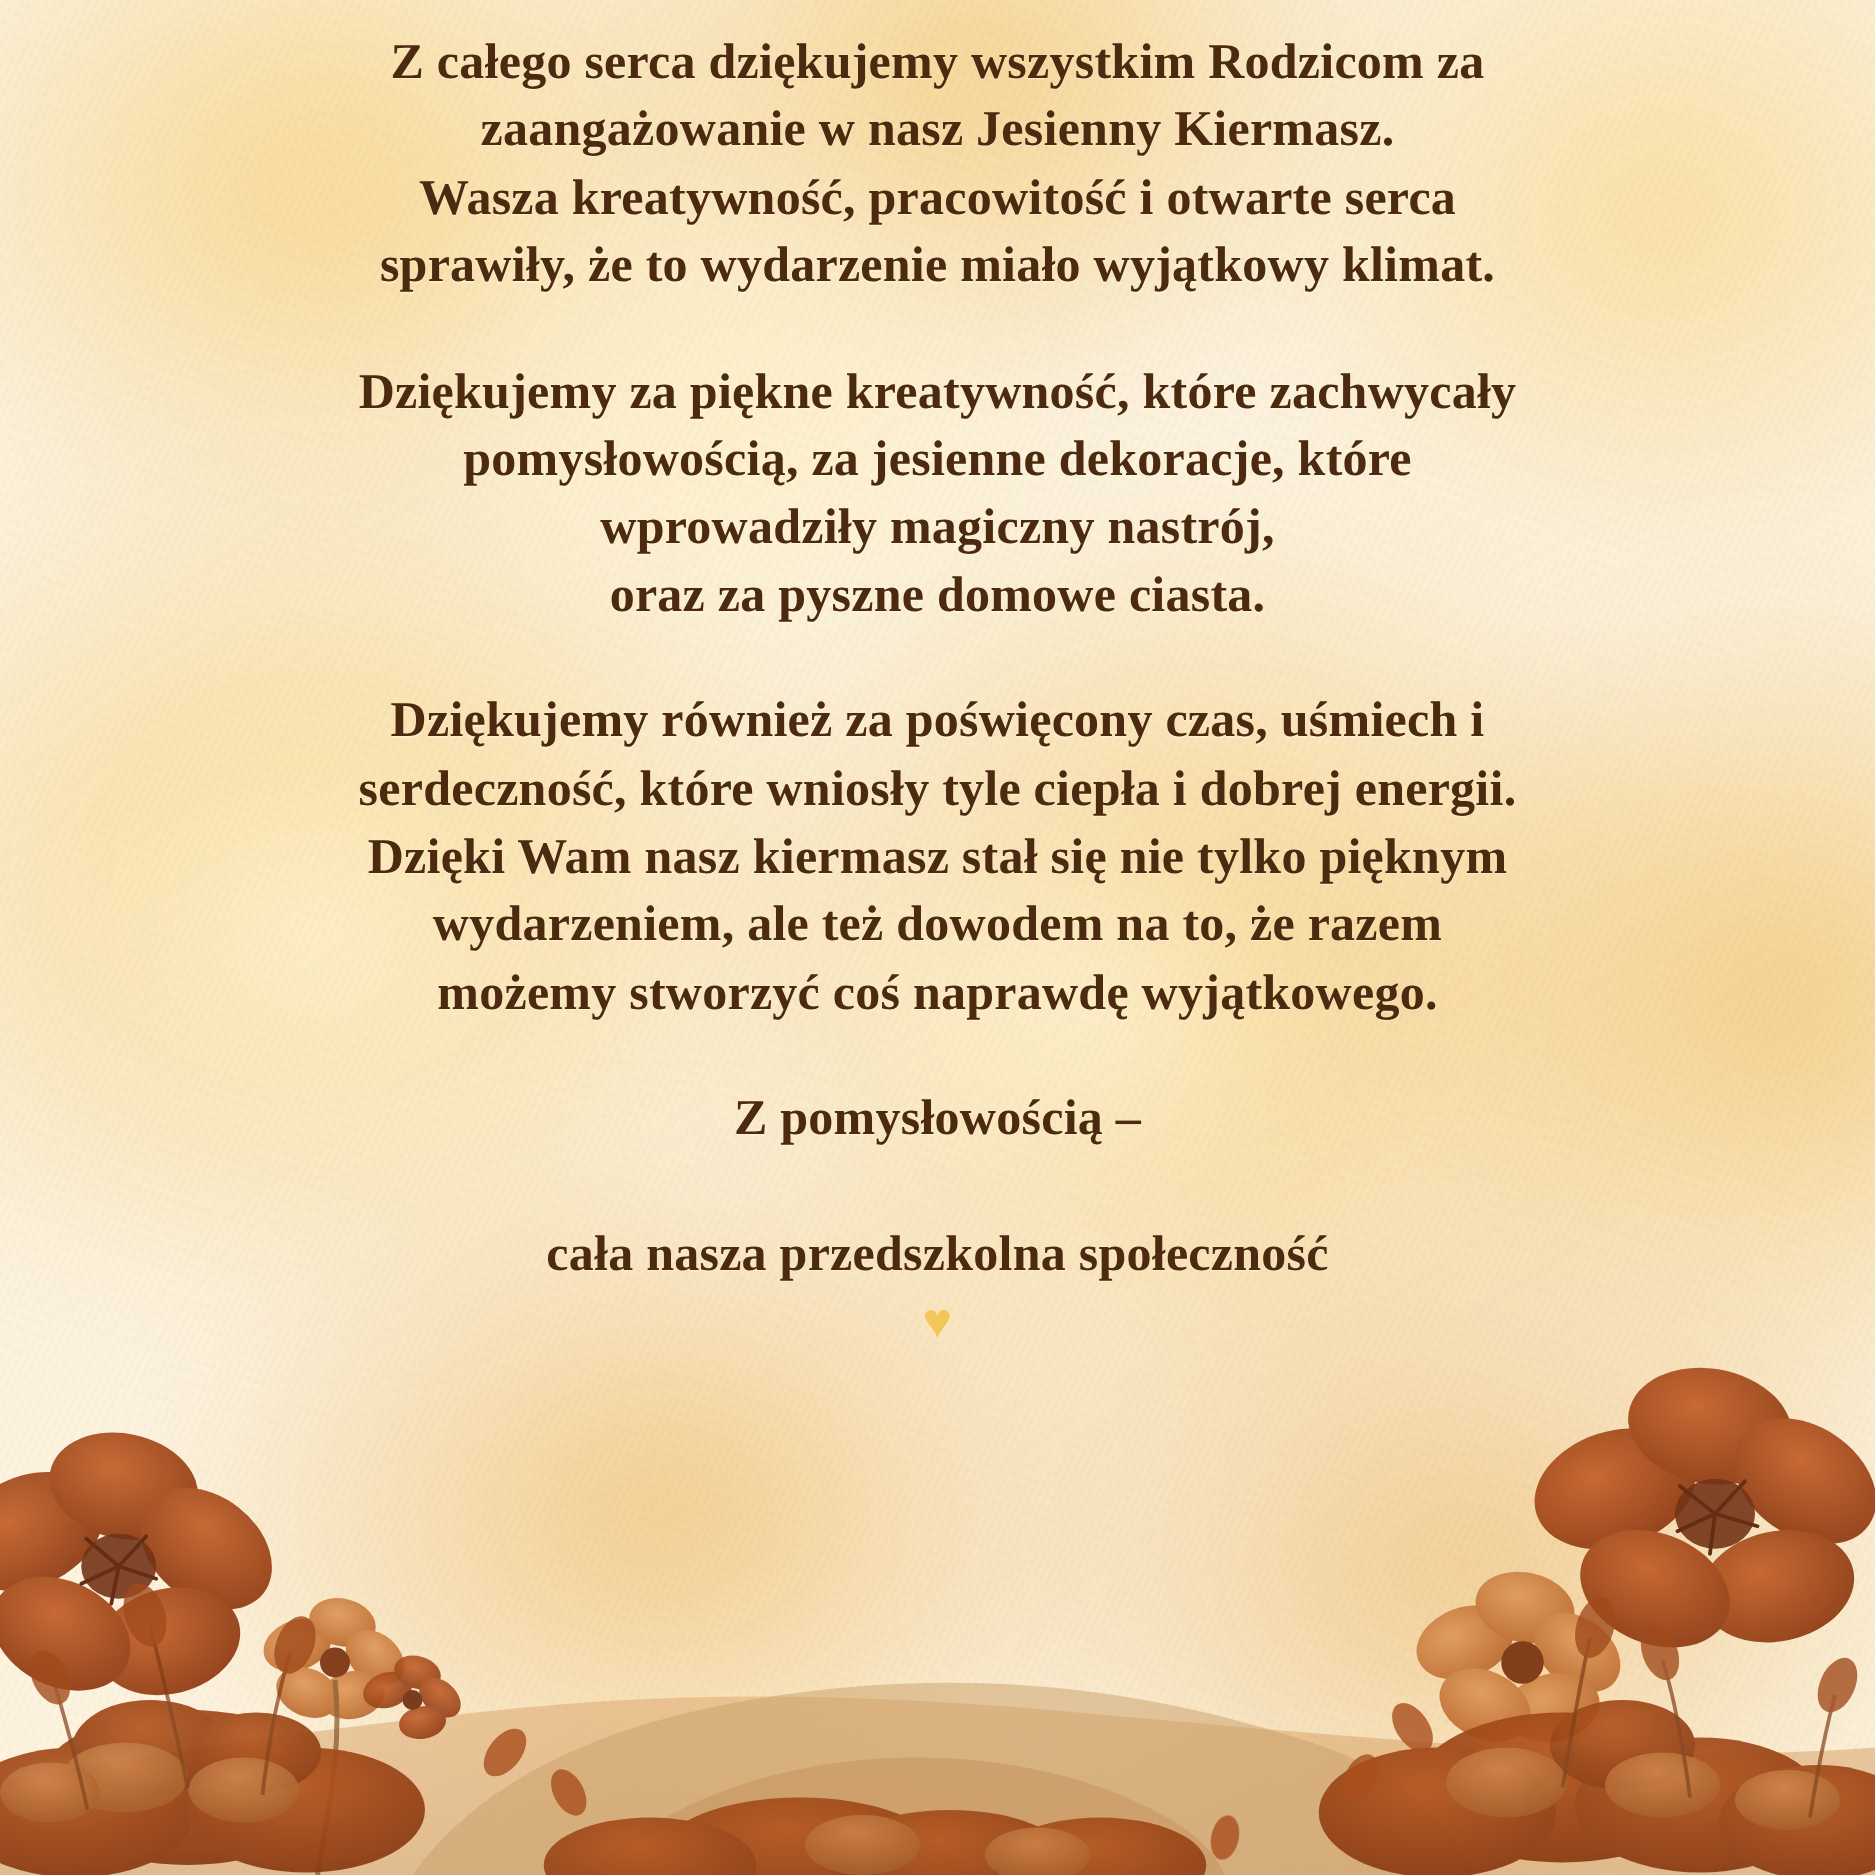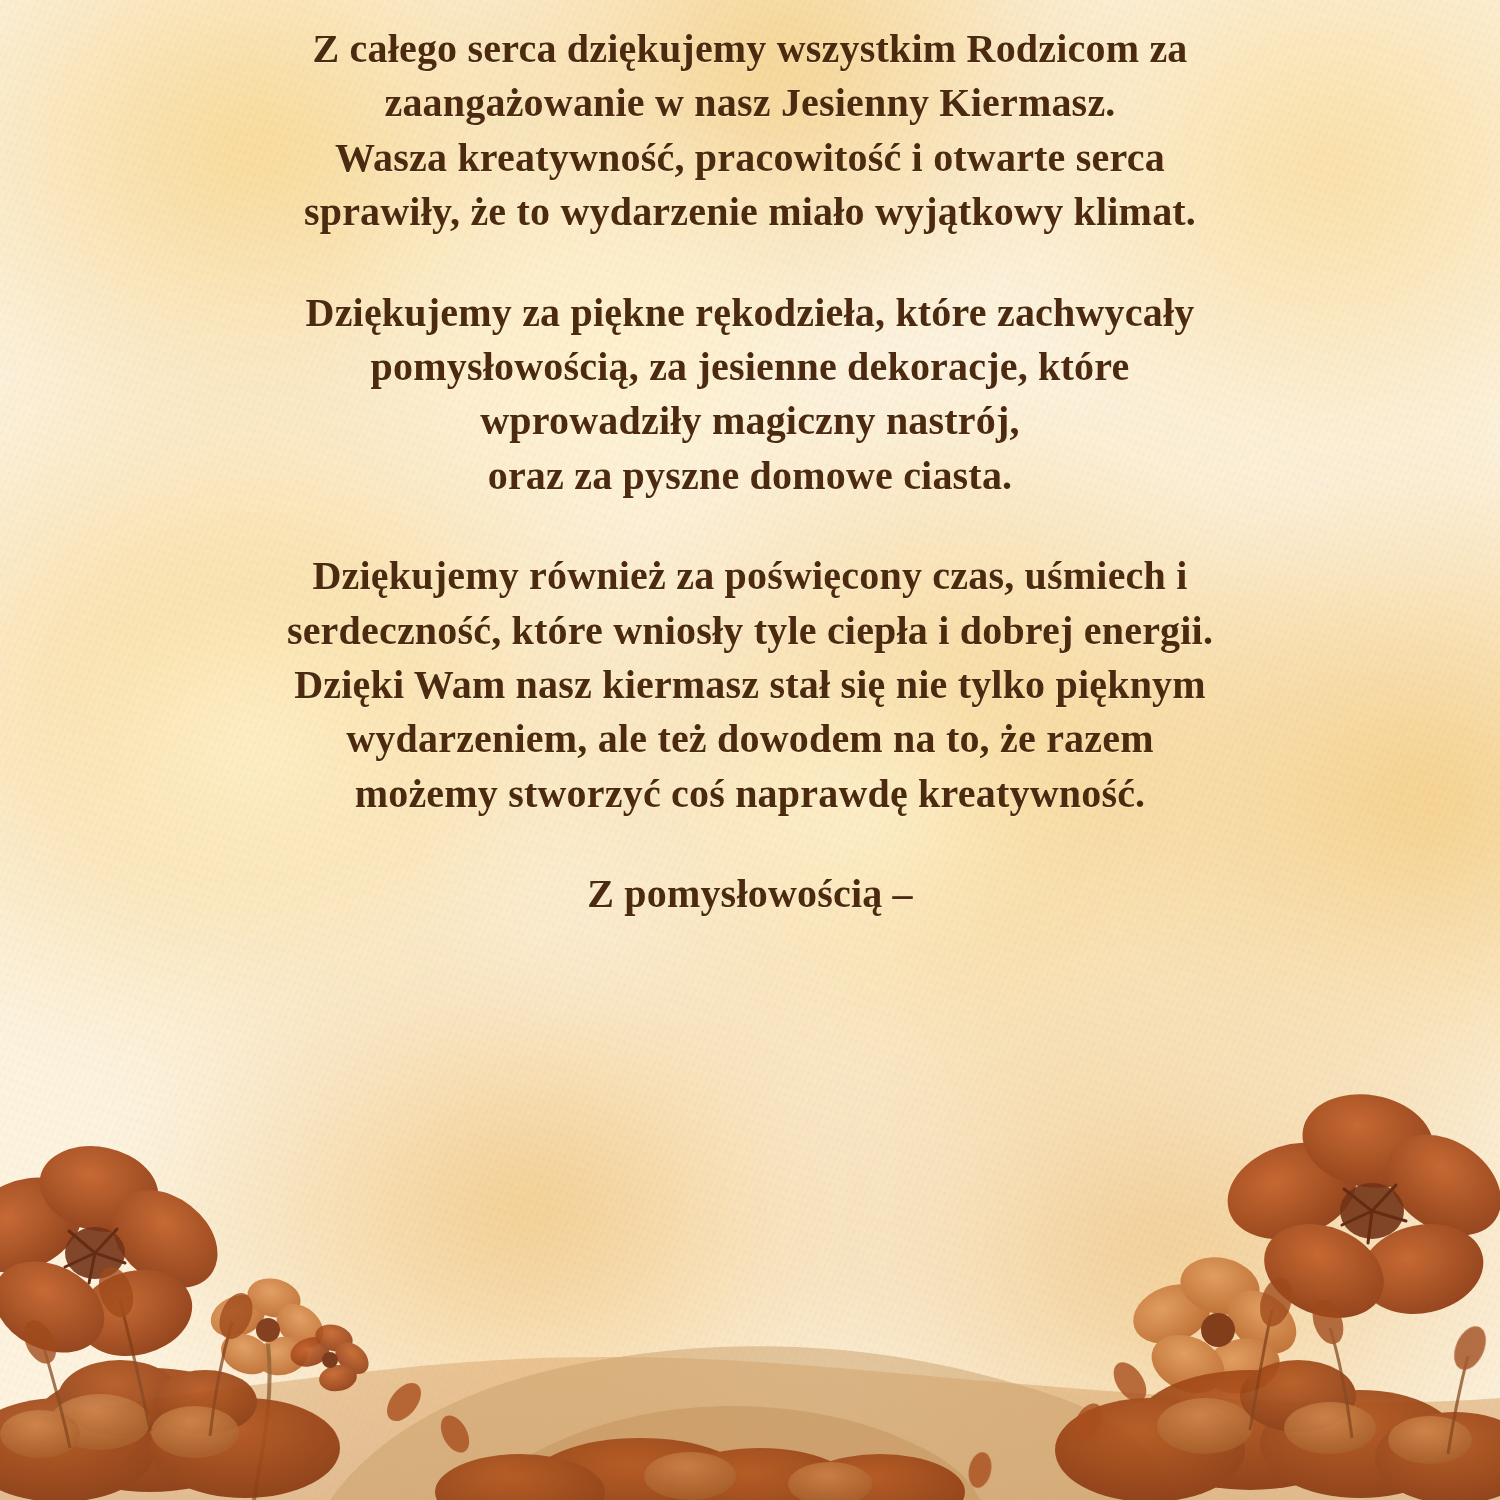--- a/index.html
+++ b/index.html
@@ -268,27 +268,31 @@
       <ellipse cx="980" cy="440" rx="11" ry="18" transform="rotate(12 980 440)"></ellipse>
     </g>
   </svg>
 
   <div id="text-block">
     <p class="para">Z całego serca dziękujemy wszystkim Rodzicom za
 zaangażowanie w nasz Jesienny Kiermasz.
 Wasza kreatywność, pracowitość i otwarte serca
 sprawiły, że to wydarzenie miało wyjątkowy klimat.</p>
     <div class="gap"></div>
-    <p class="para">Dziękujemy za piękne rękodzieła, które zachwycały
+    <p class="para">Dziękujemy za piękne kreatywność, które zachwycały
 pomysłowością, za jesienne dekoracje, które
 wprowadziły magiczny nastrój,
 oraz za pyszne domowe ciasta.</p>
     <div class="gap"></div>
     <p class="para">Dziękujemy również za poświęcony czas, uśmiech i
 serdeczność, które wniosły tyle ciepła i dobrej energii.
 Dzięki Wam nasz kiermasz stał się nie tylko pięknym
 wydarzeniem, ale też dowodem na to, że razem
-możemy stworzyć coś naprawdę kreatywność.</p>
+możemy stworzyć coś naprawdę wyjątkowego.</p>
     <div class="gap"></div>
     <p class="para">Z pomysłowością –</p>
+    <p class="para">
+      <span>cała nasza przedszkolna społeczność</span>
+      <span class="heart">♥</span>
+    </p>
   </div>
 
 </div>
 
 </body></html>

